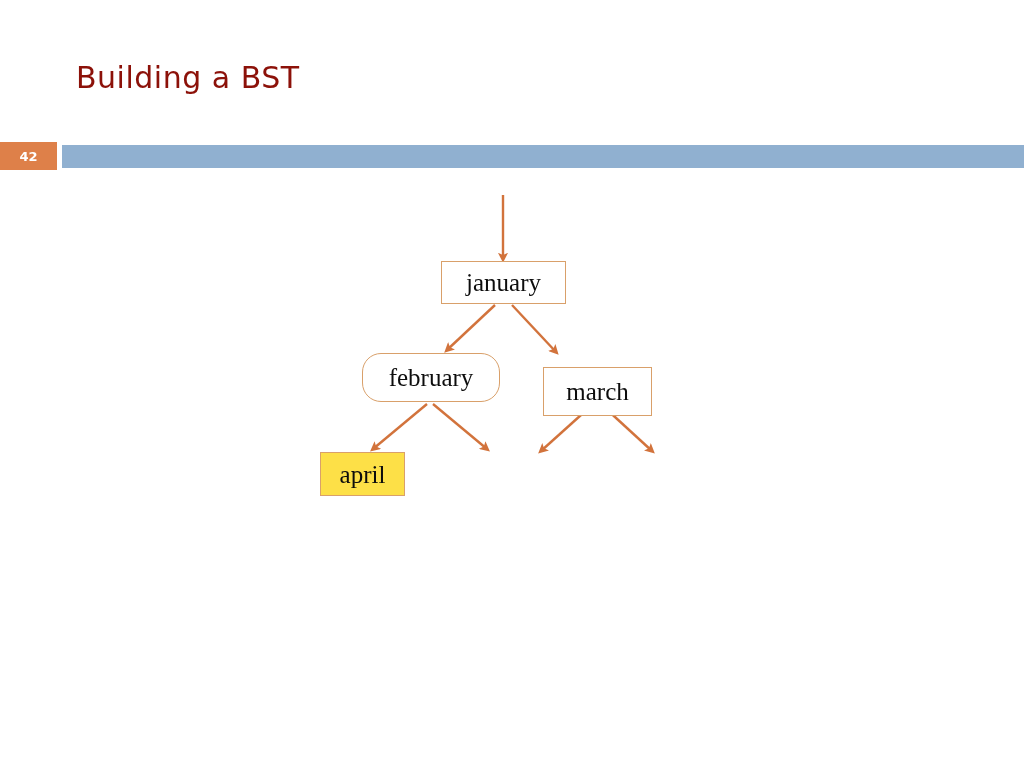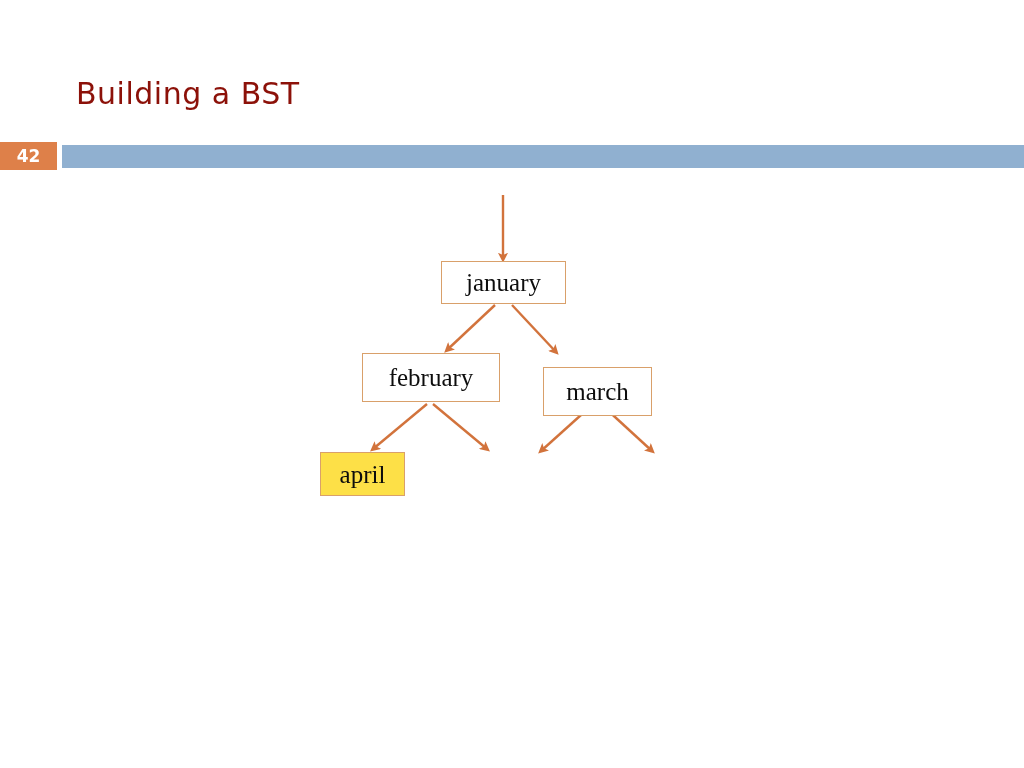--- a/index.html
+++ b/index.html
@@ -25,21 +25,20 @@
   #slide-title {
     position: absolute;
     left: 76px;
     top: 60px;
     font-family: "DejaVu Sans", sans-serif;
     font-size: 30px;
     font-weight: 400;
     letter-spacing: 0.5px;
     color: #8c1109;
     white-space: nowrap;
-    margin-top: 16px;
   }
 
   
   #divider-band {
     position: absolute;
     left: 0;
     top: 142px;
     width: 1024px;
     height: 30px;
   }
@@ -49,21 +48,21 @@
     top: 0;
     width: 57px;
     height: 28px;
     background: #de8049;
     display: flex;
     align-items: center;
     justify-content: center;
   }
   #page-number-text {
     font-family: "DejaVu Sans", sans-serif;
-    font-size: 17px;
+    font-size: 13px;
     font-weight: 700;
     color: #ffffff;
     line-height: 1;
   }
   #accent-bar {
     position: absolute;
     left: 62px;
     top: 3px;
     width: 962px;
     height: 23px;
@@ -97,21 +96,21 @@
   }
   .tree-node-label {
     font-family: "Liberation Serif", "DejaVu Serif", serif;
     font-size: 25px;
     font-weight: 400;
     color: #0d0d0d;
     line-height: 1;
     white-space: nowrap;
   }
   #node-january  { left: 441px; top: 261px; width: 125px; height: 43px; text-align: right; }
-  #node-february { left: 362px; top: 353px; width: 138px; height: 49px; }
+  #node-february { left: 362px; top: 353px; width: 138px; height: 49px; border-radius: 19px; }
   #node-march    { left: 543px; top: 355px; width: 109px; height: 49px; margin-top: 12px; }
   #node-april    { left: 320px; top: 452px; width:  85px; height: 44px; }
 </style>
 </head>
 <body>
 
 <div id="slide" style="background: rgb(255, 255, 255);">
 
   <div id="slide-title" style="color: rgb(140, 17, 9);">Building a BST</div>
 

